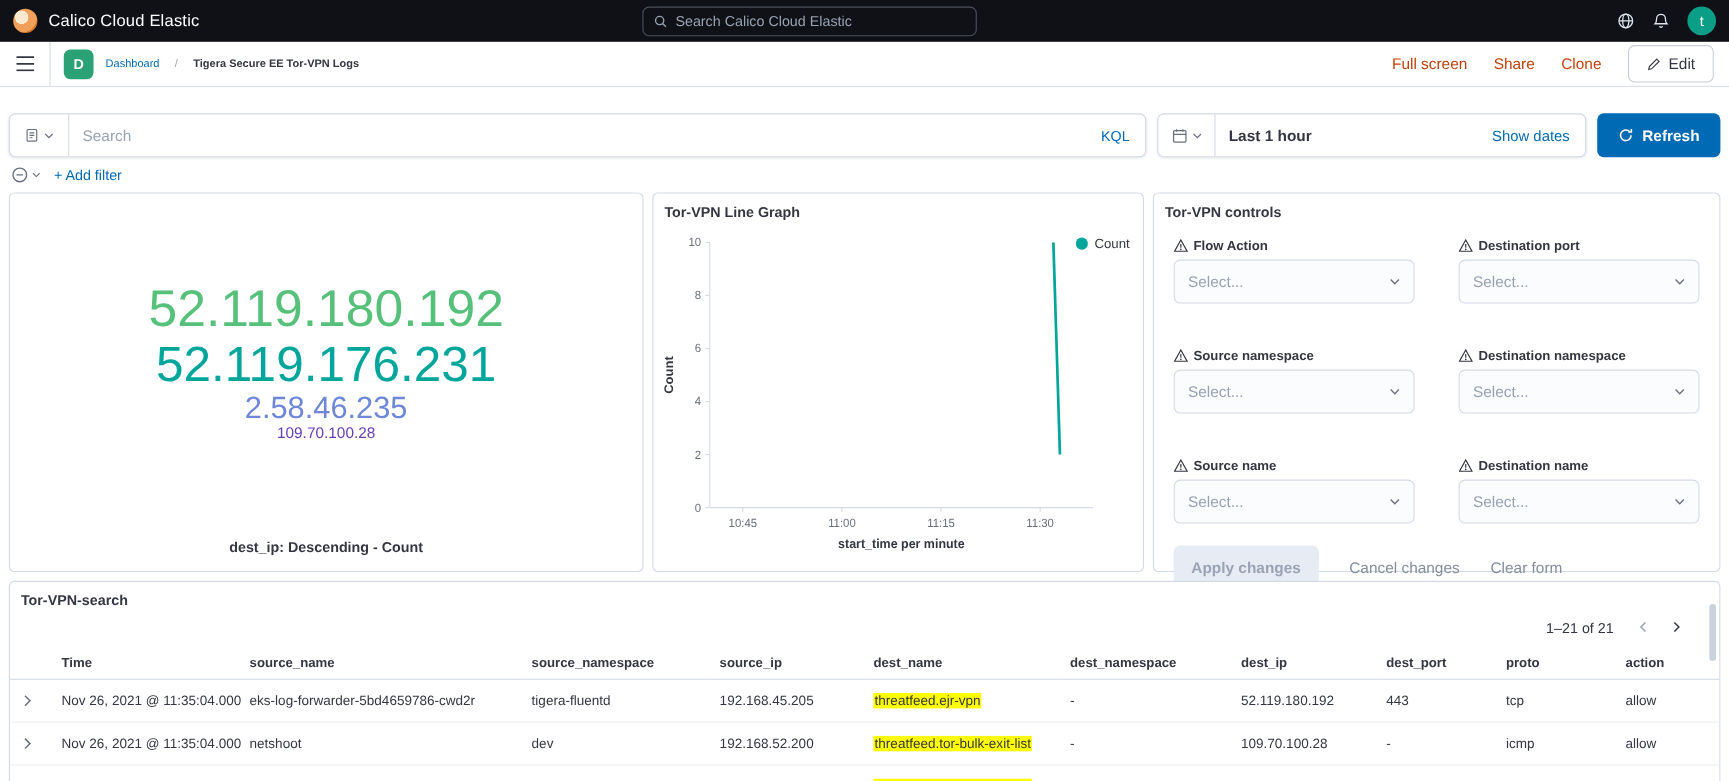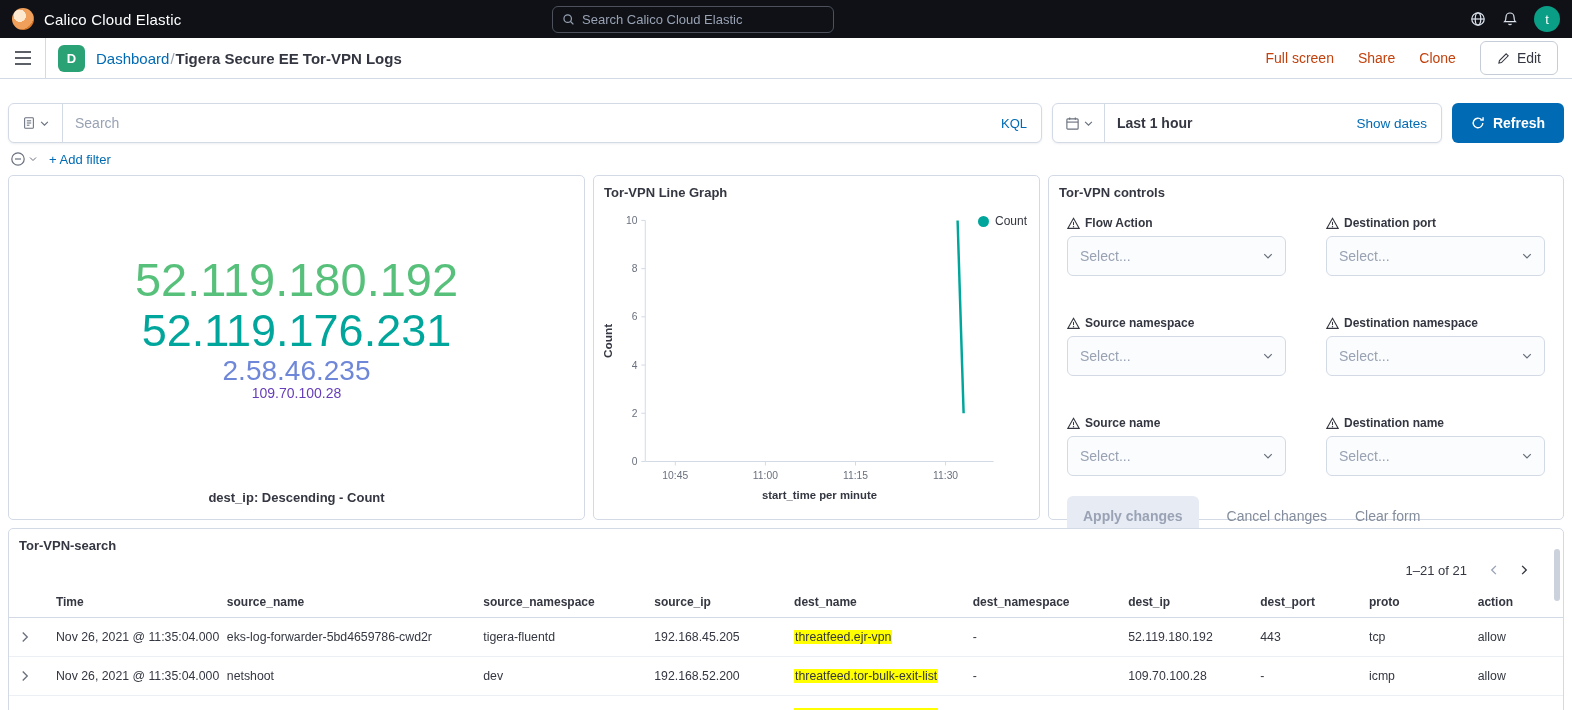--- a/index.html
+++ b/index.html
@@ -5,37 +5,37 @@
   * { margin:0; padding:0; box-sizing:border-box; }
   html,body { width:1572px; height:710px; overflow:hidden; background:#fff;
     font-family:"Liberation Sans",sans-serif; color:#343741; }
 
   
   .topbar { position:relative; height:38px; background:#0f1117; display:flex; align-items:center; padding:0 12px; }
   .brand-logo { width:22px; height:22px; border-radius:50%;
     background:radial-gradient(circle at 35% 35%, #fde9cf 0 30%, #f0a05a 31% 68%, #d97a2b 69%);
     margin-right:10px; flex:none; }
   .brand-title { color:#fff; font-size:15px; letter-spacing:.2px; white-space:nowrap; }
-  .topbar-search { position:absolute; left:552px; width:282px; height:27px; border:1px solid #4c515b;
+  .topbar-search { position:absolute; left:584px; width:304px; height:27px; border:1px solid #4c515b;
     border-radius:6px; display:flex; align-items:center; padding:0 9px; background:#0f1117; color:#98a2b3; }
   .topbar-search input { flex:1; background:transparent; border:none; outline:none; color:#d4dae3;
     font-size:13px; margin-left:7px; font-family:inherit; min-width:0; }
   .topbar-search input::placeholder { color:#98a2b3; }
   .topbar-right { margin-left:auto; display:flex; align-items:center; gap:16px; }
   .icon-btn { background:none; border:none; cursor:pointer; display:flex; align-items:center; color:#dde4ee; padding:0; }
   .avatar { width:26px; height:26px; border-radius:50%; background:#0b9e86; color:#fff; font-size:13px;
     display:flex; align-items:center; justify-content:center; cursor:pointer; }
 
   
   .navbar { height:41px; background:#fff; border-bottom:1px solid #d3dae6; display:flex; align-items:center; }
   .menu-btn { width:46px; height:100%; display:flex; align-items:center; justify-content:center;
     border:none; border-right:1px solid #d3dae6; background:none; cursor:pointer; color:#343741; }
   .space-badge { width:27px; height:27px; border-radius:6px; background:#2ba275; color:#fff; font-weight:bold;
     font-size:13px; display:flex; align-items:center; justify-content:center; margin:0 11px 0 12px; cursor:pointer; flex:none; }
-  .breadcrumb { font-size:15px; display:flex; gap:1px; }
+  .breadcrumb { font-size:10px; display:flex; gap:14px; }
   .crumb-link { color:#006bb4; cursor:pointer; text-decoration:none; }
   .crumb-sep { color:#98a2b3; }
   .crumb-current { color:#343741; font-weight:600; }
   .nav-actions { margin-left:auto; display:flex; align-items:center; gap:24px; padding-right:14px; }
   .nav-link { color:#c2410c; font-size:14px; text-decoration:none; cursor:pointer; white-space:nowrap; }
   .edit-btn { height:34px; padding:0 16px; border:1px solid #c6cdd8; border-radius:6px; background:#fff;
     font-size:14px; color:#343741; display:flex; align-items:center; gap:7px; cursor:pointer; font-family:inherit; }
 
   
   .querybar { display:flex; gap:10px; padding:24px 8px 6px; background:#fff; align-items:center; }

